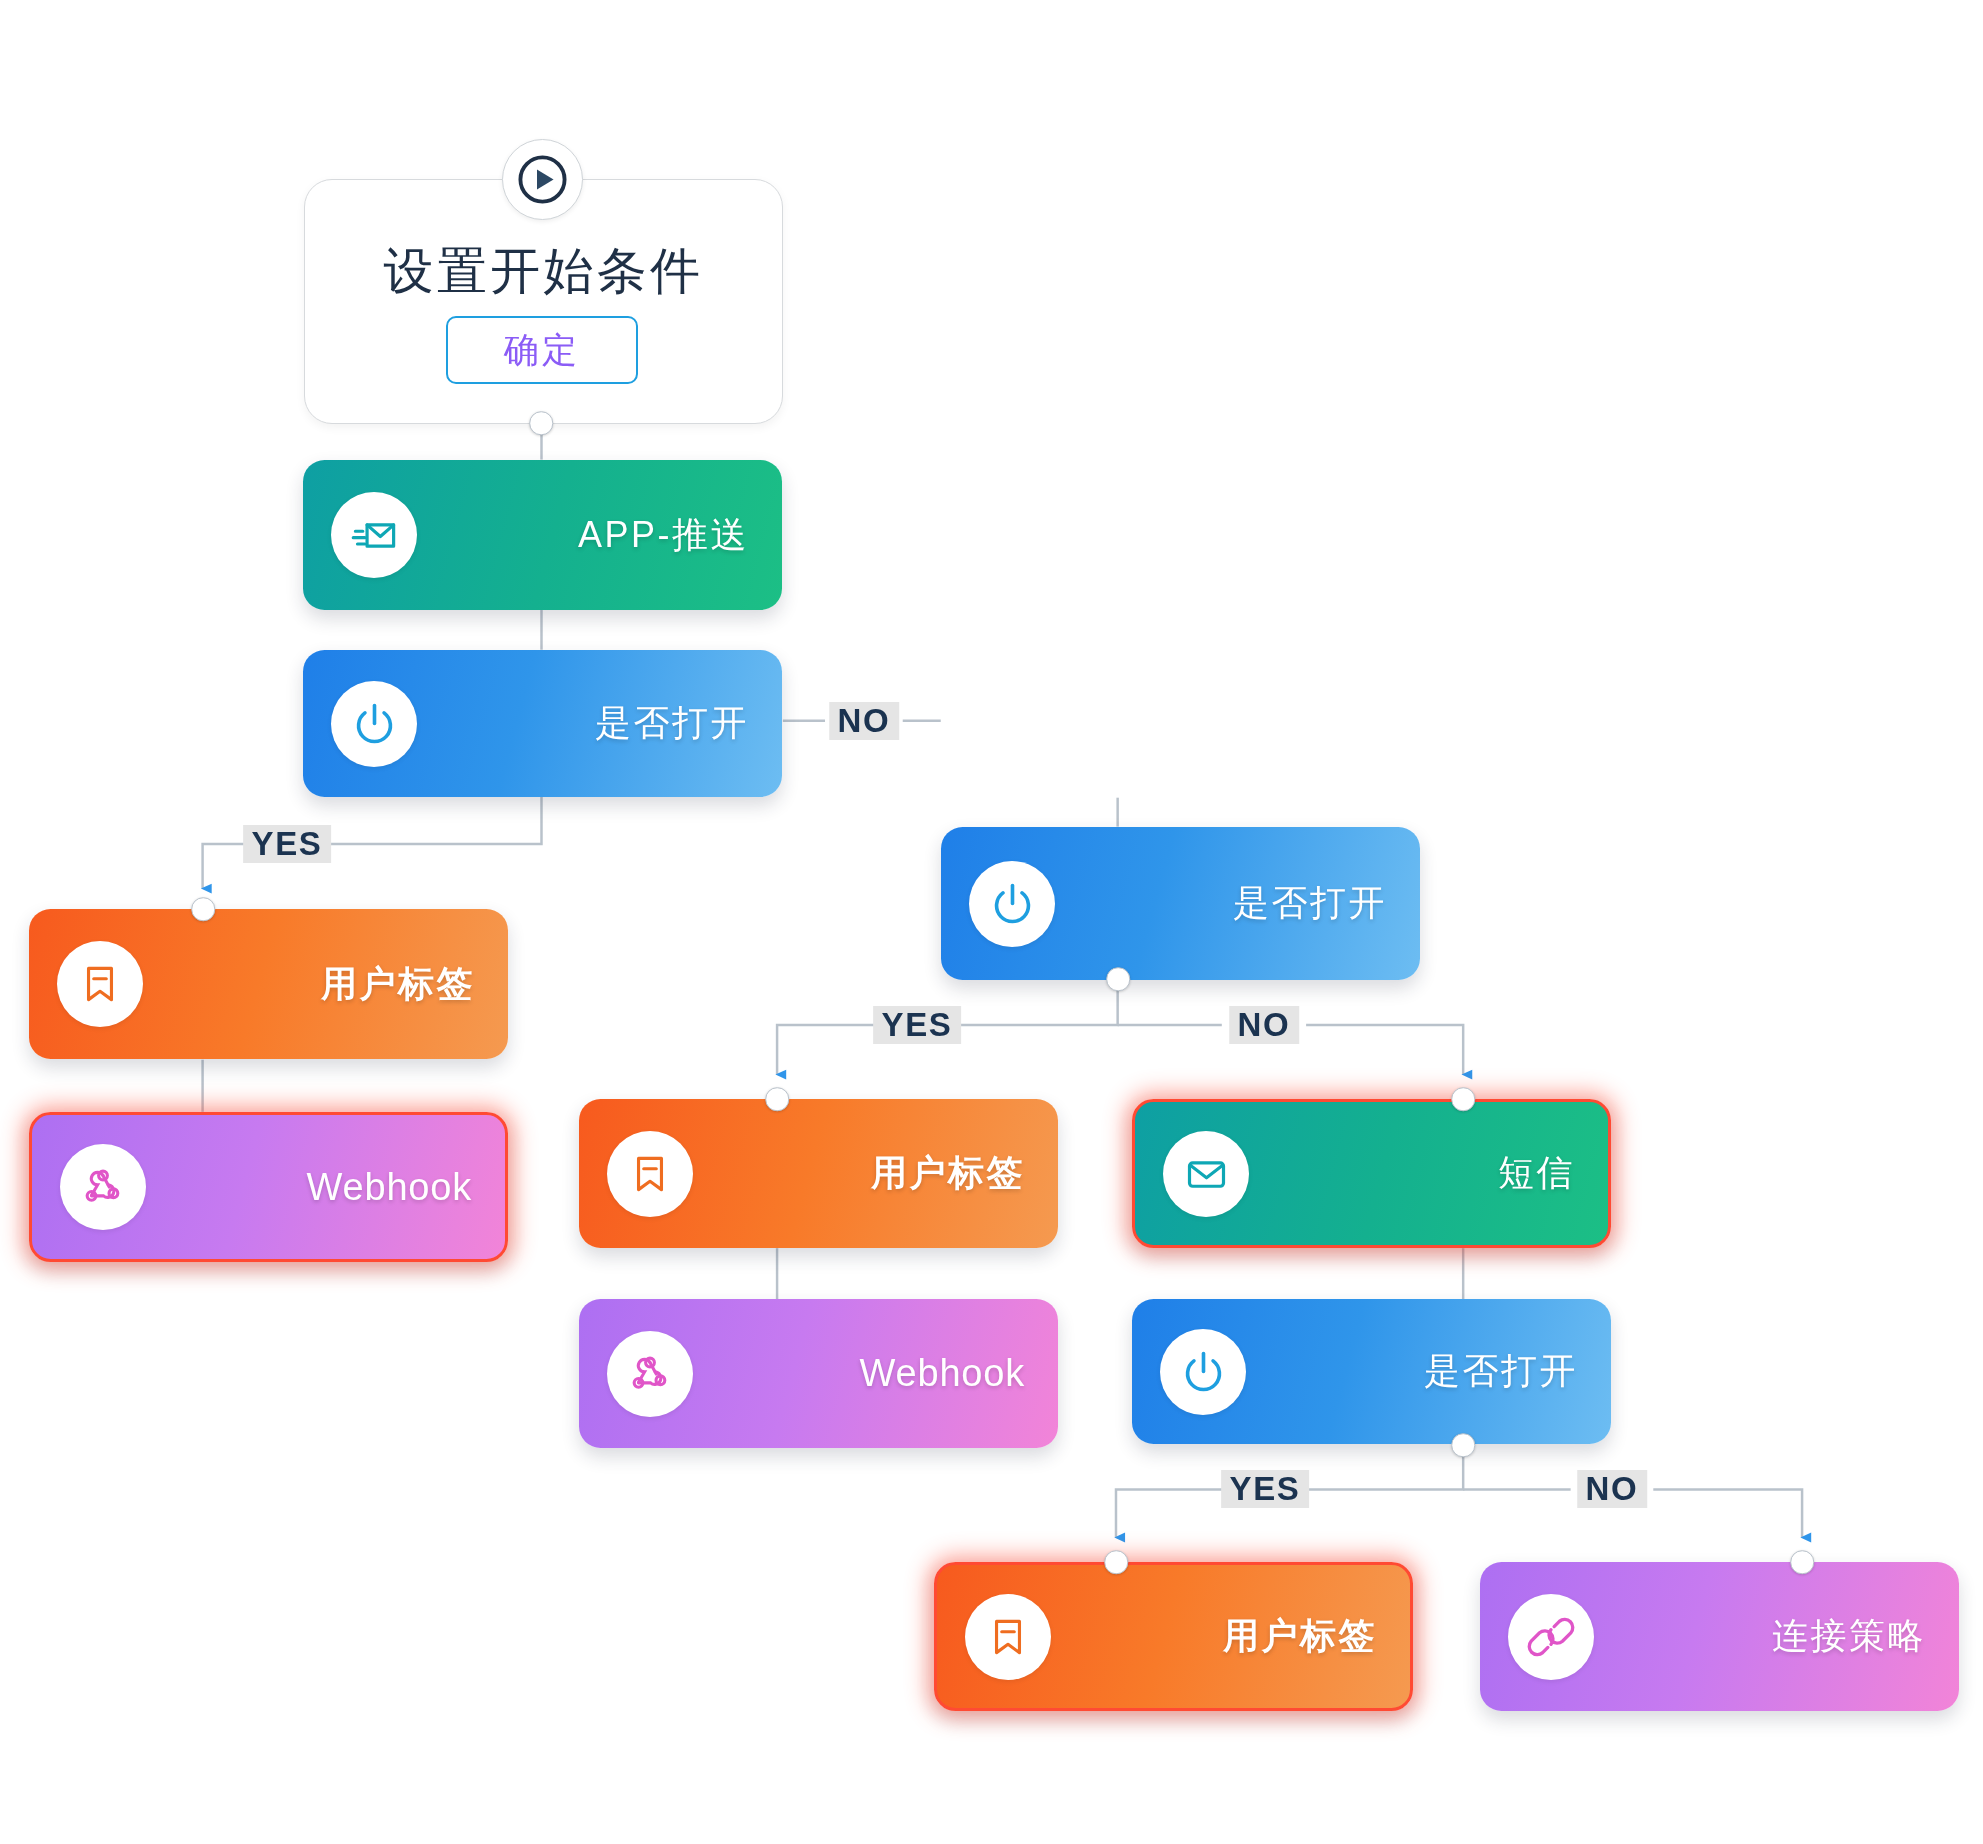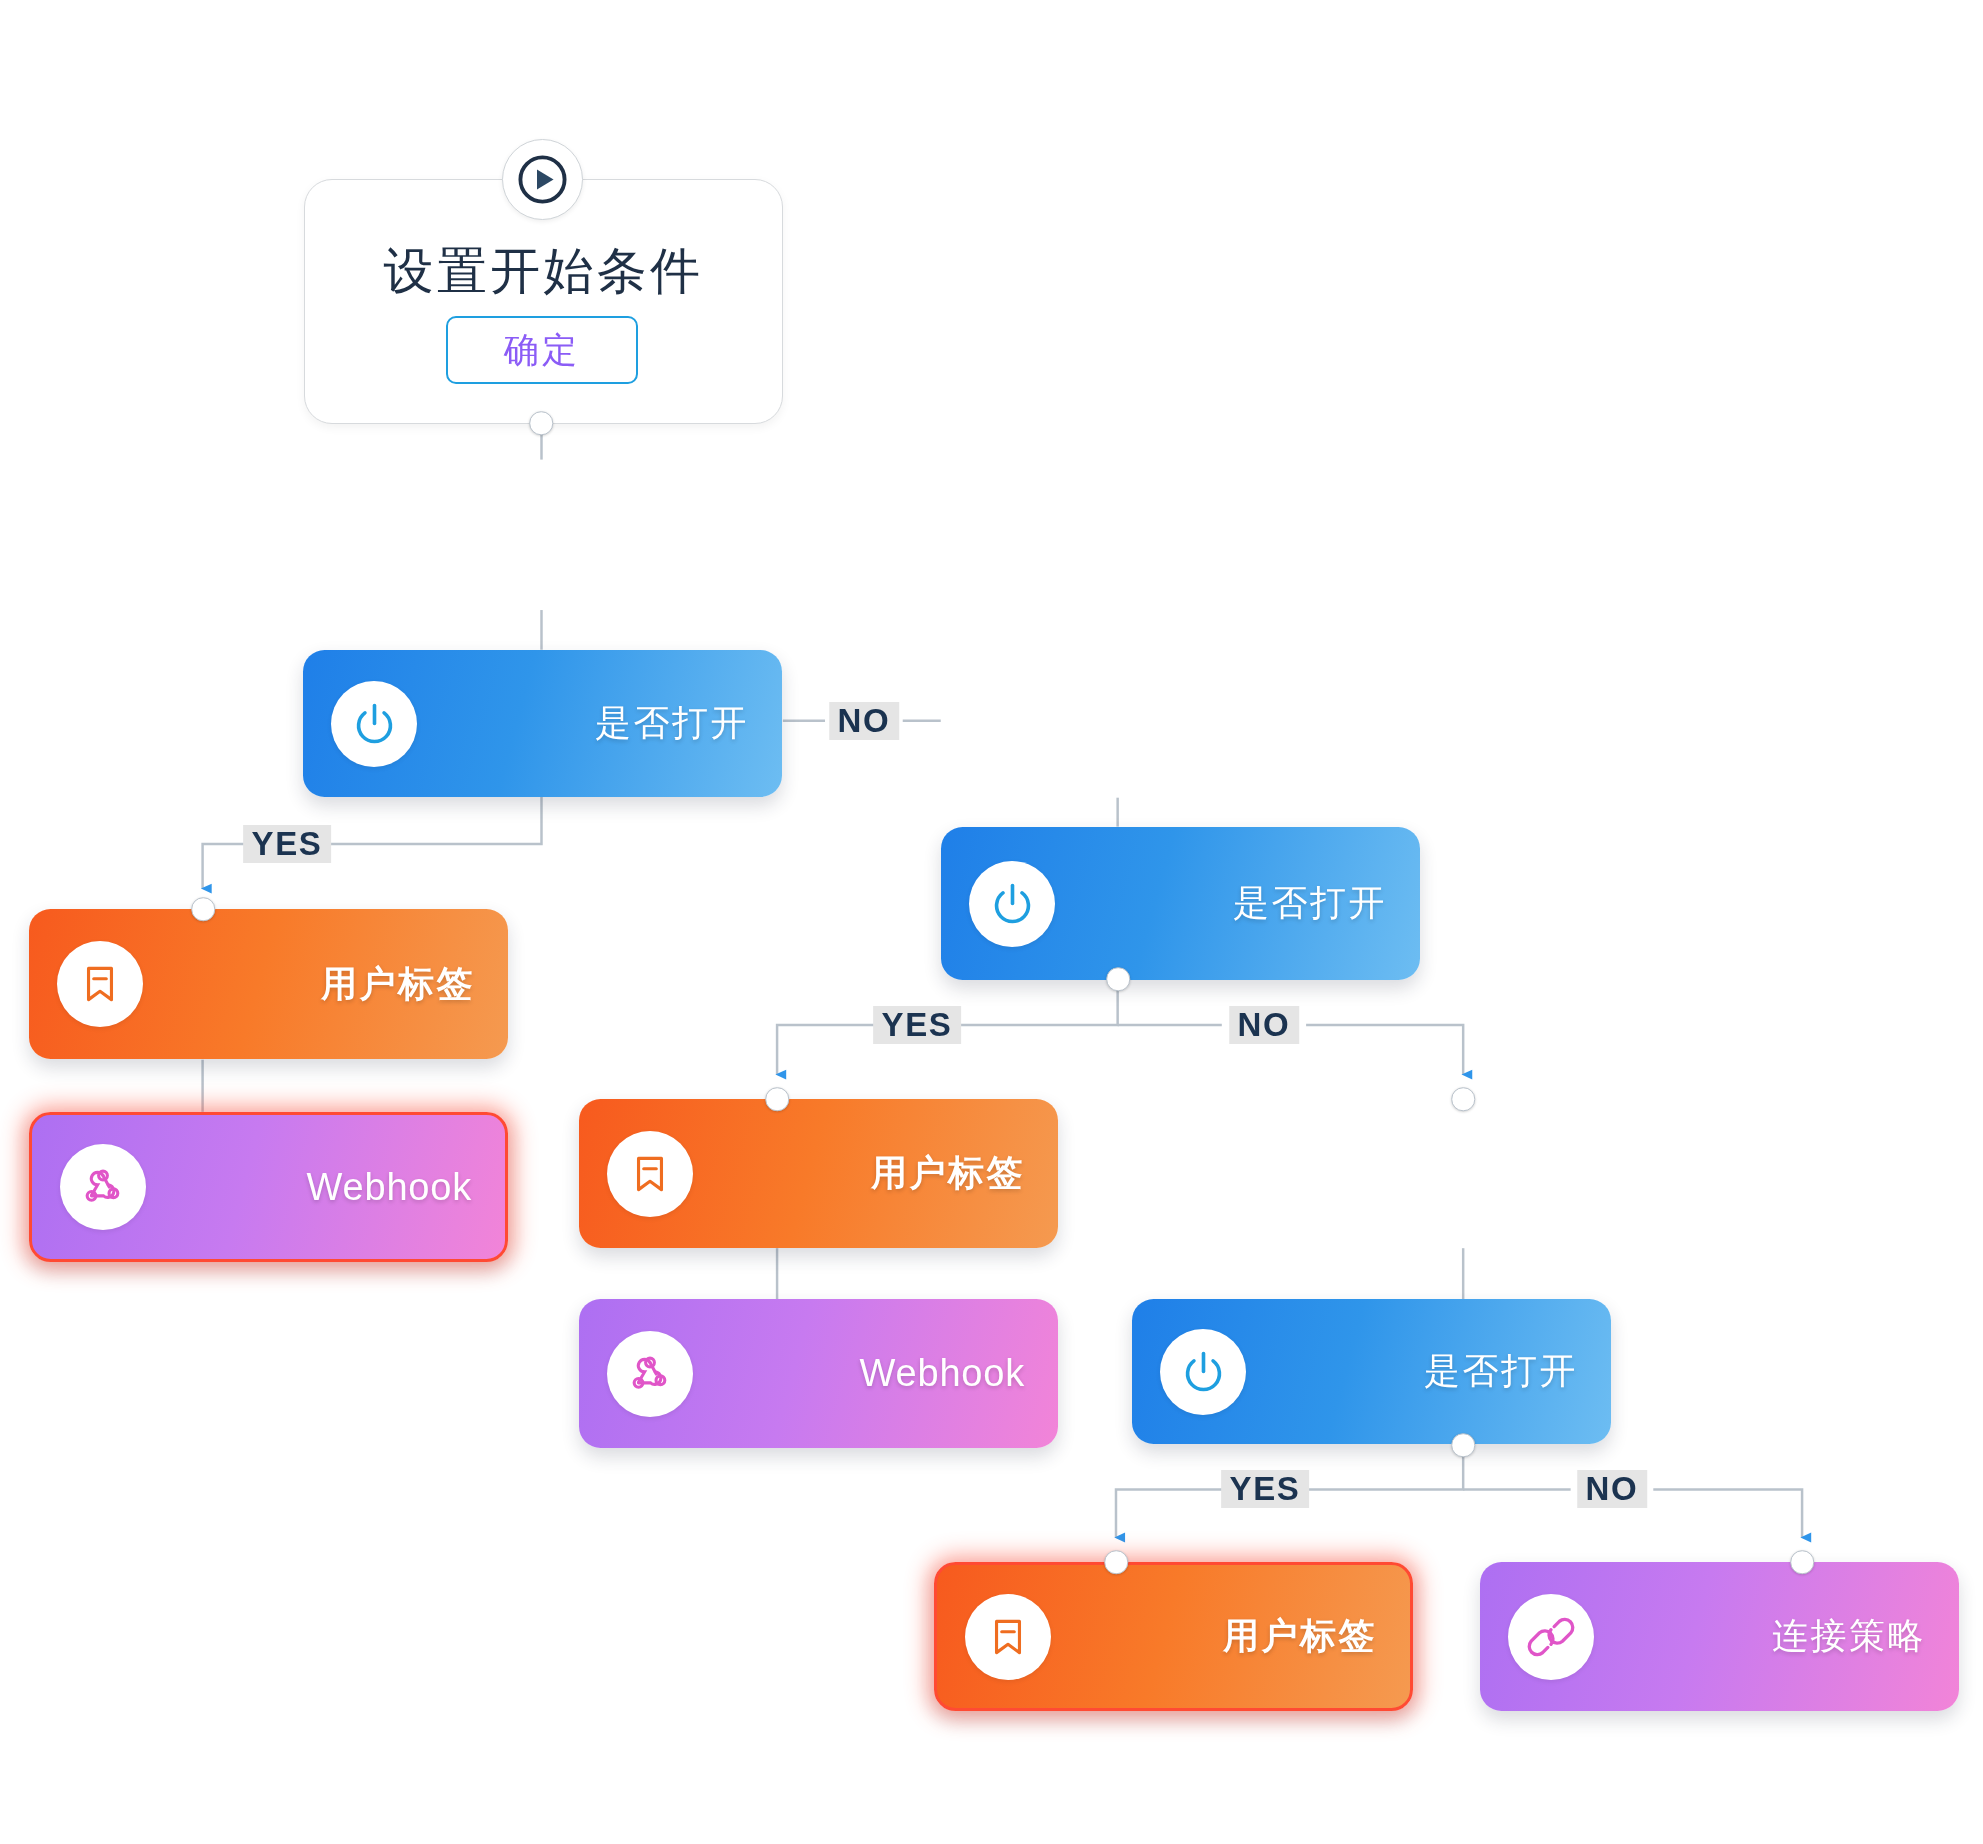--- a/index.html
+++ b/index.html
@@ -142,20 +142,30 @@
     <div class="start-btn" style="left:141px;top:136px;width:192px;height:68px;">确定</div>
   </div>
   <div class="play-badge" style="left:502px;top:139px;">
     <svg width="53" height="53" viewBox="0 0 48 48">
       <circle cx="24" cy="24" r="20" fill="none" stroke="#1f3046" stroke-width="3.5"></circle>
       <path d="M19,15 L34,24 L19,33 Z" fill="#2c4864"></path>
     </svg>
   </div>
   <div class="port" style="left:541px;top:423px;"></div>
 
+  <div class="node g-teal" style="left:303px;top:460px;width:479px;height:150px;">
+    <div class="ico">
+      <svg width="51" height="51" viewBox="0 0 48 48" stroke="#0ea7b5" stroke-width="3" fill="none" stroke-linecap="round" stroke-linejoin="round">
+        <path d="M17,14 L42,14 L42,34 L17,34 Z"></path>
+        <path d="M17,14 L29.5,25 L42,14"></path>
+        <path d="M13,20 L6,20 M15,26 L4,26 M15,32 L8,32"></path>
+      </svg>
+    </div>
+    <div class="lbl">APP-推送</div>
+  </div>
 
   <div class="node g-blue" style="left:303px;top:650px;width:479px;height:147px;">
     <div class="ico">
       <svg width="51" height="51" viewBox="0 0 48 48" stroke="#1e9fe0" stroke-width="3.4" fill="none" stroke-linecap="round">
         <path d="M15,14 A15,15 0 1,0 33,14"></path>
         <path d="M24,7 L24,24"></path>
       </svg>
     </div>
     <div class="lbl">是否打开</div>
   </div>
@@ -215,20 +225,29 @@
         <path d="M29,22 a6,6 0 1,1 -4.5,10.5 L13,32.5"></path>
         <path d="M24,13 L30,24"></path>
         <circle cx="24" cy="13" r="4.2"></circle>
         <circle cx="13" cy="32.5" r="4.2"></circle>
         <circle cx="34" cy="30" r="4.2"></circle>
       </svg>
     </div>
     <div class="lbl en">Webhook</div>
   </div>
 
+  <div class="node g-teal sel" style="left:1132px;top:1099px;width:479px;height:149px;">
+    <div class="ico">
+      <svg width="51" height="51" viewBox="0 0 48 48" fill="none" stroke="#0ea7b5" stroke-width="3" stroke-linejoin="round">
+        <rect x="8" y="14" width="32" height="22" rx="3"></rect>
+        <path d="M8.5,16 L24,28 L39.5,16"></path>
+      </svg>
+    </div>
+    <div class="lbl">短信</div>
+  </div>
   <div class="port" style="left:1463px;top:1099px;"></div>
 
   <div class="node g-blue" style="left:1132px;top:1299px;width:479px;height:145px;">
     <div class="ico">
       <svg width="51" height="51" viewBox="0 0 48 48" stroke="#1e9fe0" stroke-width="3.4" fill="none" stroke-linecap="round">
         <path d="M15,14 A15,15 0 1,0 33,14"></path>
         <path d="M24,7 L24,24"></path>
       </svg>
     </div>
     <div class="lbl">是否打开</div>

